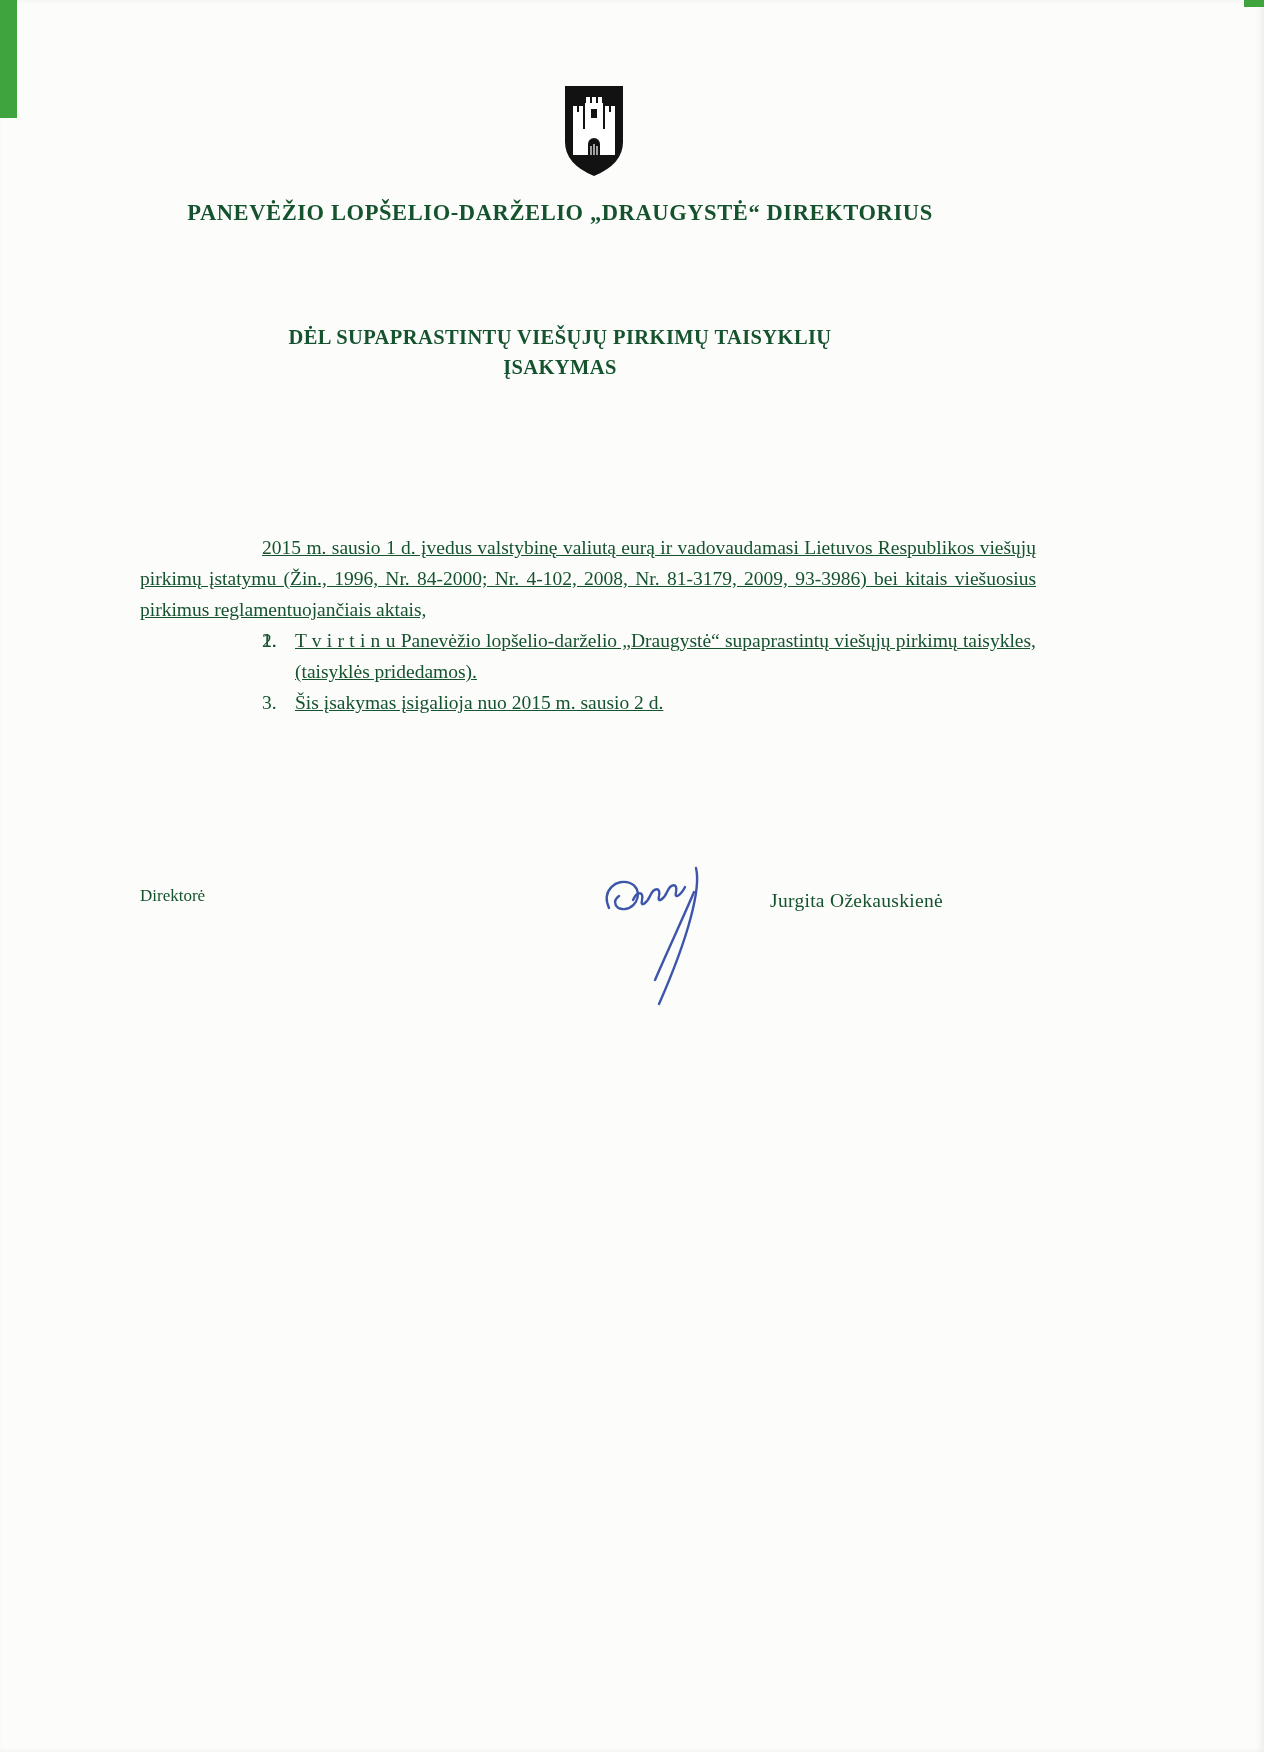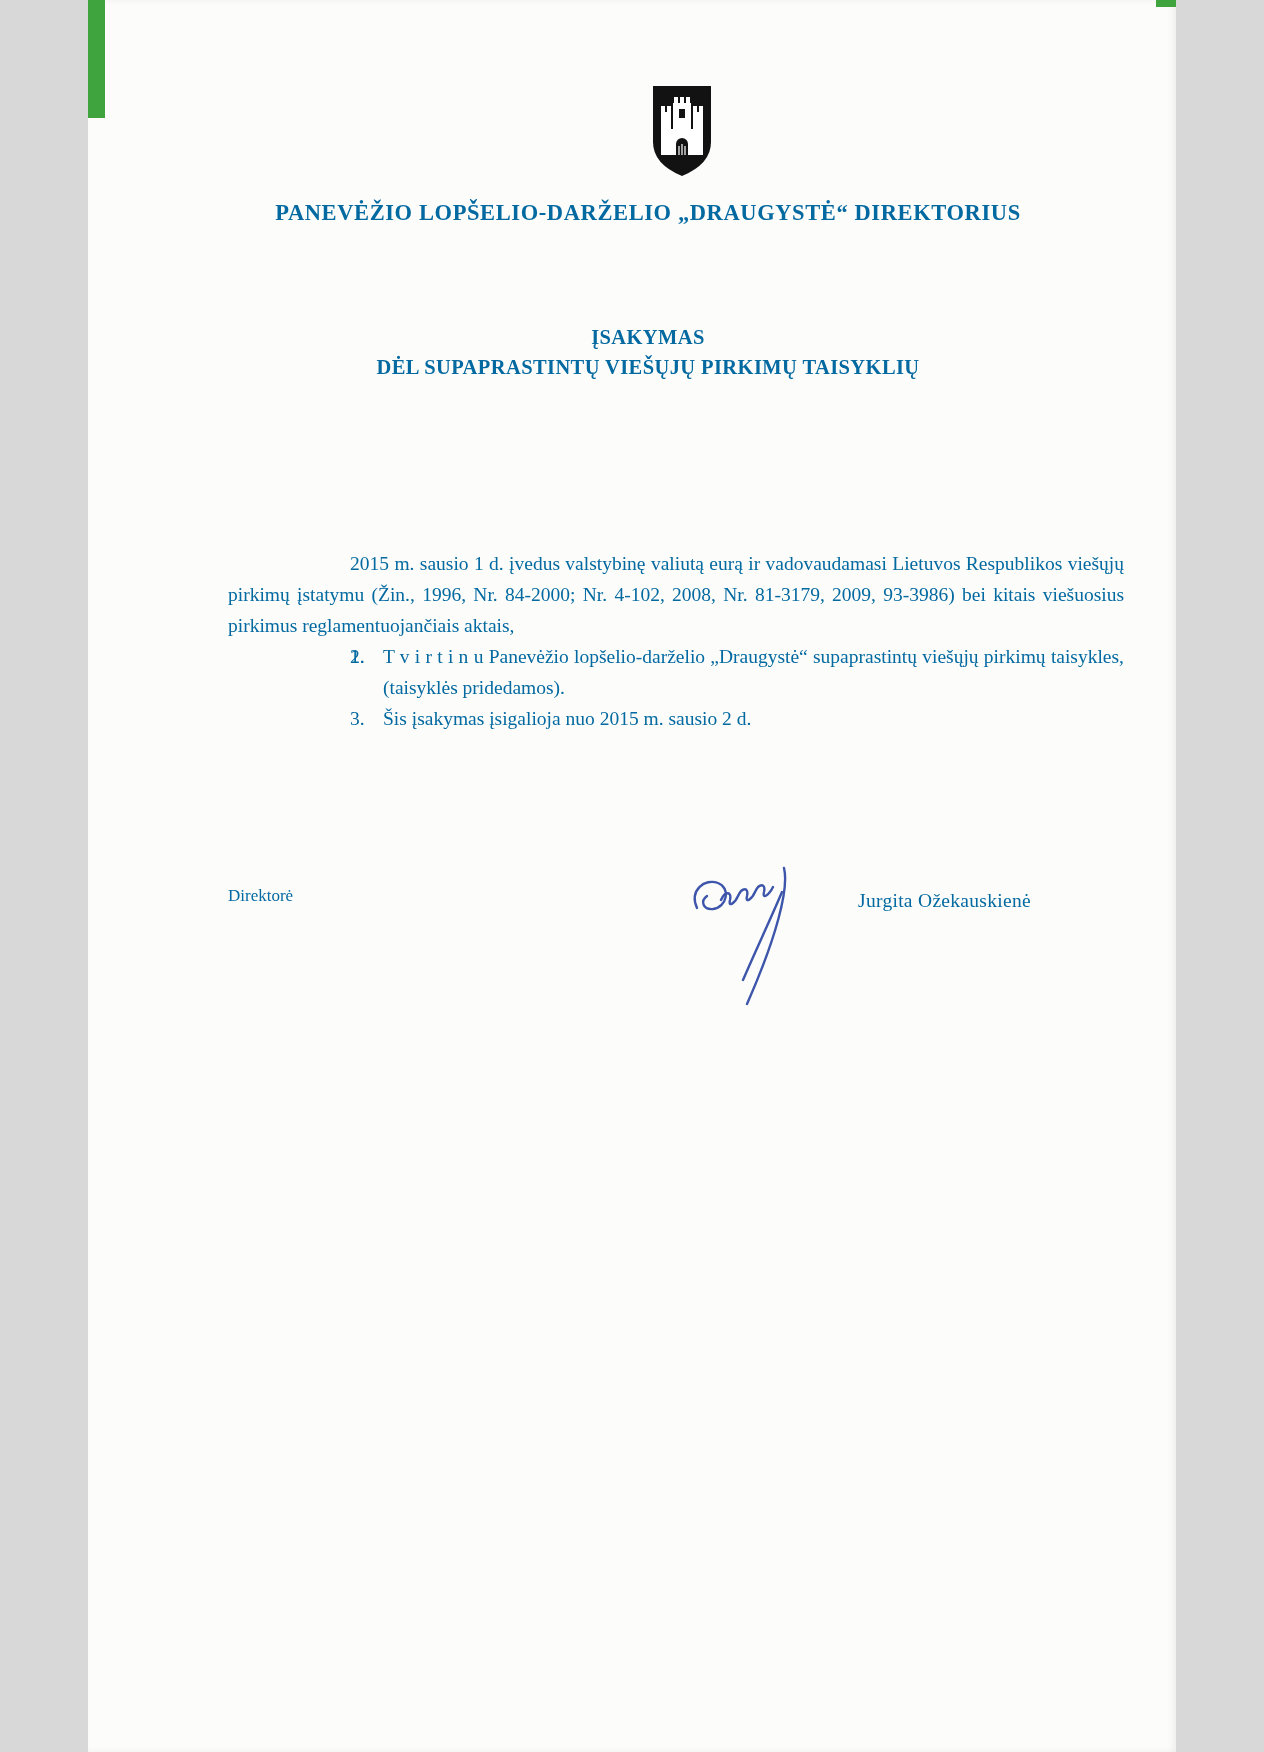--- a/index.html
+++ b/index.html
@@ -1,22 +1,22 @@
 <!DOCTYPE html>
 <html><head>
 <meta charset="utf-8">
 <style>
   html,body{margin:0;padding:0;background:#d8d8d8;}
   .page{
     position:relative;
-    width:1088px;height:1752px;
+    width:1264px;height:1752px;
     margin:0 auto;
     background:#fcfcfa;
     font-family:"Liberation Serif", serif;
-    color:#0369a1;
+    color:#14532d;
     overflow:hidden;
     box-shadow:inset -3px 0 6px rgba(0,0,0,0.06);
   }
   
   .strip-left{position:absolute;left:0;top:0;width:17px;height:118px;}
   .mark-topright{position:absolute;right:0;top:0;width:20px;height:7px;}
   
   .emblem{position:absolute;left:563px;top:84px;width:62px;height:94px;}
   
   .org-title{
@@ -27,22 +27,22 @@
     position:absolute;left:75px;top:322px;width:970px;text-align:center;
     font-weight:bold;font-size:20.5px;line-height:30px;letter-spacing:0.4px;
   }
   .order-meta{
     position:absolute;left:75px;top:398px;width:970px;text-align:center;
     font-size:19.5px;line-height:26px;
   }
   .pre{white-space:pre;}
   
   .body-block{
-    position:absolute;left:140px;top:548px;width:896px;
-    font-size:19.5px;line-height:31px;text-align:justify;
+    position:absolute;left:140px;top:532px;width:896px;
+    font-size:19.5px;line-height:31px;text-align:justify;text-decoration:underline;
   }
   .intro{ text-indent:122px; margin:0; }
   .list-item{ position:relative; margin-left:122px; padding-left:33px; }
   .list-num{ position:absolute; left:0; top:0; }
   
   .sig-role{position:absolute;left:140px;top:886px;font-size:17px;}
   .sig-name{position:absolute;left:770px;top:890px;font-size:19.5px;letter-spacing:0.3px;}
   .sig-ink{position:absolute;left:593px;top:858px;width:145px;height:152px;}
 </style>
 </head>
@@ -71,22 +71,22 @@
       </g>
       <path d="M25 71 v-11 a6 6 0 0 1 12 0 v11 z" fill="#121212"></path>
       <path d="M28 62 v9 M31 60 v11 M34 62 v9" stroke="#ffffff" stroke-width="1.2" fill="none"></path>
       <rect x="28" y="25" width="6" height="9" fill="#121212"></rect>
     </svg>
   </div>
 
   <div class="org-title">PANEVĖŽIO LOPŠELIO-DARŽELIO „DRAUGYSTĖ“ DIREKTORIUS</div>
 
   <div class="order-head">
+    <div>DĖL SUPAPRASTINTŲ VIEŠŲJŲ PIRKIMŲ TAISYKLIŲ</div>
     <div>ĮSAKYMAS</div>
-    <div>DĖL SUPAPRASTINTŲ VIEŠŲJŲ PIRKIMŲ TAISYKLIŲ</div>
   </div>
 
 
   <div class="body-block">
     <p class="intro">2015 m. sausio 1 d. įvedus valstybinę valiutą eurą ir vadovaudamasi Lietuvos Respublikos viešųjų pirkimų įstatymu (Žin., 1996, Nr. 84-2000; Nr. 4-102, 2008, Nr. 81-3179, 2009, 93-3986) bei kitais viešuosius pirkimus reglamentuojančiais aktais,</p>
     <div class="list-item">
       <span class="list-num">1.</span>
     </div>
     <div class="list-item">
       <span class="list-num">2.</span>

